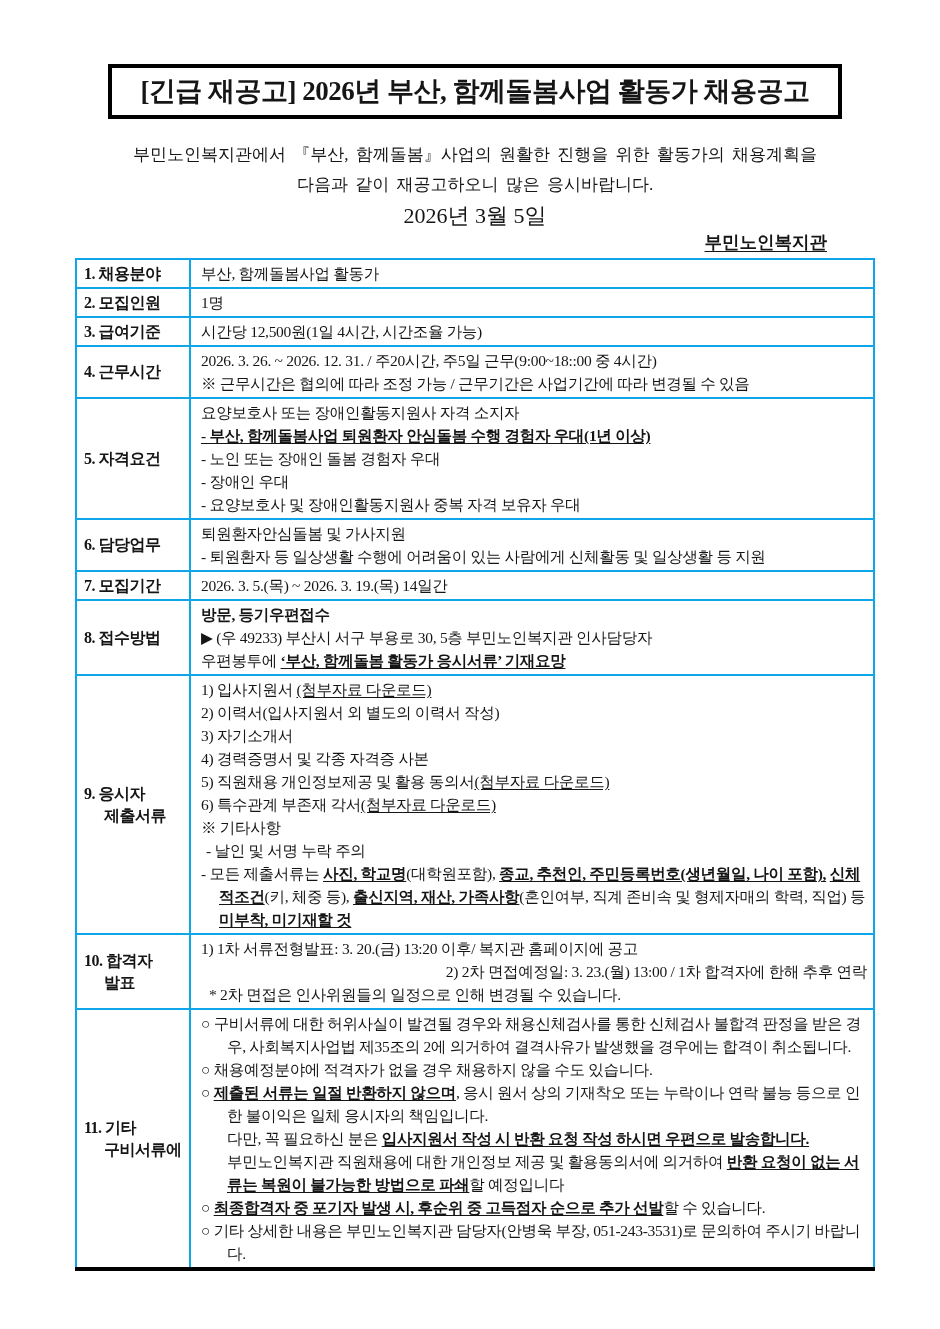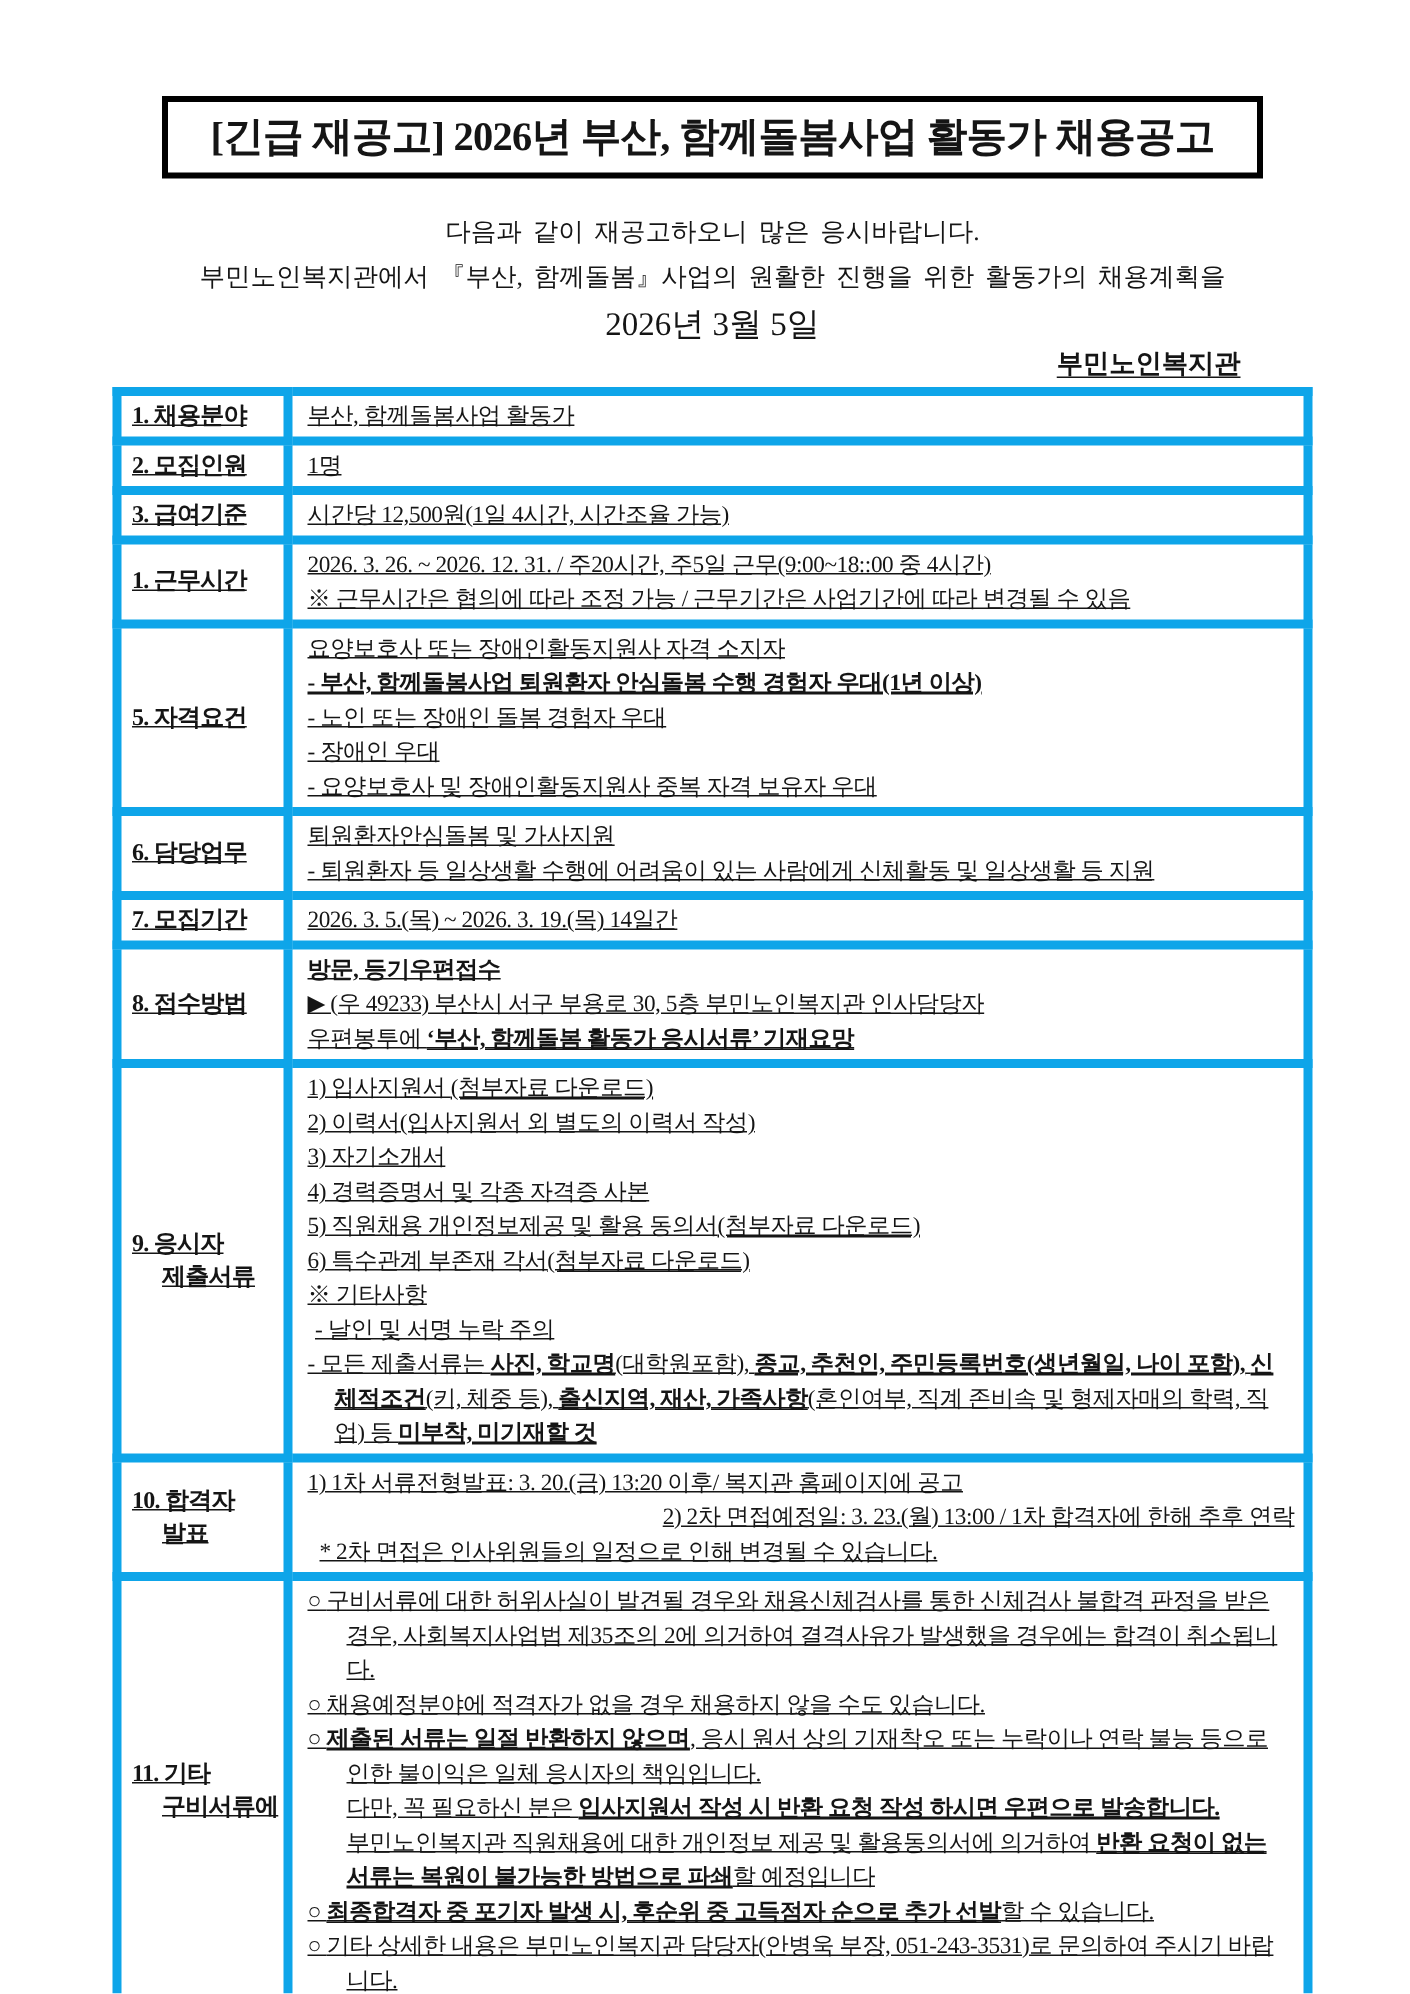--- a/index.html
+++ b/index.html
@@ -58,23 +58,22 @@
   }
   table.doc {
     border-collapse: collapse;
     width: 800px;
     margin-top: 5px;
     table-layout: fixed;
     border: 2px solid #000;
     border-bottom: 4px solid #000;
   }
   table.doc td {
-    border: 6px solid #0ea5e9;
+    border: 2px solid #0ea5e9;
     vertical-align: middle;
-    text-decoration: underline;
   }
   td.label-cell {
     width: 112px;
     font-weight: bold;
     font-size: 16px;
     line-height: 22px;
     padding: 1px 2px 1px 7px;
     letter-spacing: -0.5px;
   }
   td.label-cell .l2 { padding-left: 20px; }
@@ -90,22 +89,22 @@
   .sbu { font-weight: bold; text-decoration: underline; text-underline-offset: 2px; }
 </style>
 </head>
 <body>
 
 <div class="page">
 
   <div class="title-box">[긴급 재공고] 2026년 부산, 함께돌봄사업 활동가 채용공고</div>
 
   <div class="intro">
+    <div class="intro-line">부민노인복지관에서 『부산, 함께돌봄』사업의 원활한 진행을 위한 활동가의 채용계획을</div>
     <div class="intro-line">다음과 같이 재공고하오니 많은 응시바랍니다.</div>
-    <div class="intro-line">부민노인복지관에서 『부산, 함께돌봄』사업의 원활한 진행을 위한 활동가의 채용계획을</div>
   </div>
 
   <div class="date-line">2026년 3월 5일</div>
 
   <div class="org-line">
     <span>부민노인복지관</span>
   </div>
 
   <table class="doc">
     <colgroup>
@@ -132,21 +131,21 @@
         <tr>
           <td class="label-cell">
             <div class="">3. 급여기준</div>
           </td>
           <td class="content-cell">
             <div class="para"><span>시간당 12,500원(1일 4시간, 시간조율 가능)</span></div>
           </td>
         </tr>
         <tr>
           <td class="label-cell">
-            <div class="">1. 근무시간</div>
+            <div class="">4. 근무시간</div>
           </td>
           <td class="content-cell">
             <div class="para"><span>2026. 3. 26. ~ 2026. 12. 31. / 주20시간, 주5일 근무(9:00~18::00 중 4시간)</span></div>
             <div class="para"><span>※ 근무시간은 협의에 따라 조정 가능 / 근무기간은 사업기간에 따라 변경될 수 있음</span></div>
           </td>
         </tr>
         <tr>
           <td class="label-cell">
             <div class="">5. 자격요건</div>
           </td>

